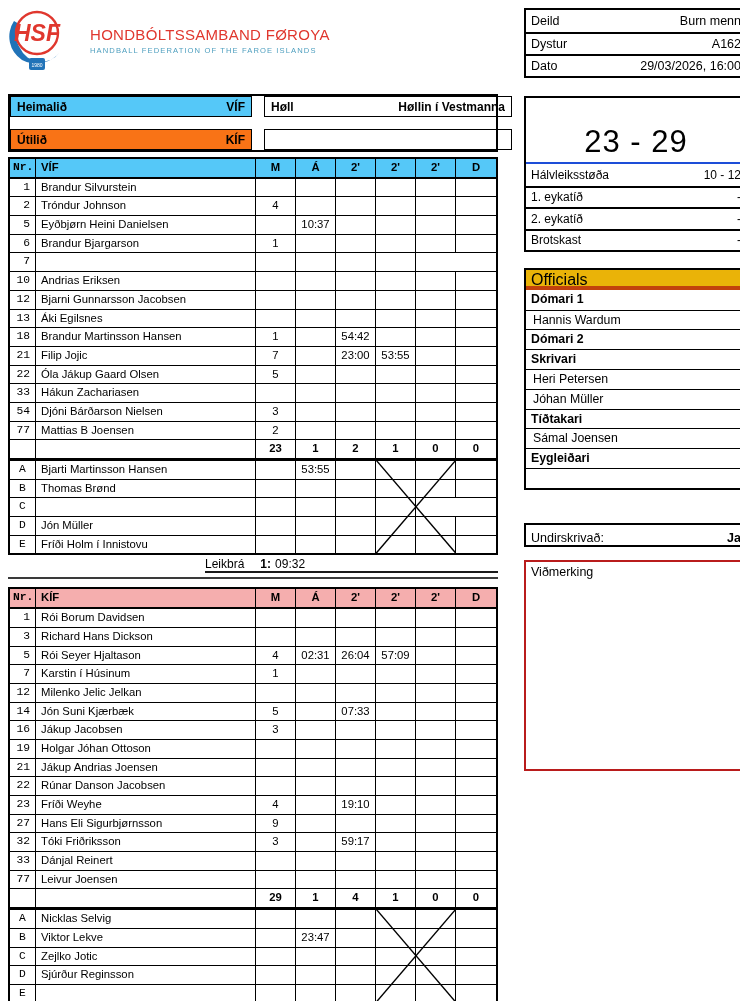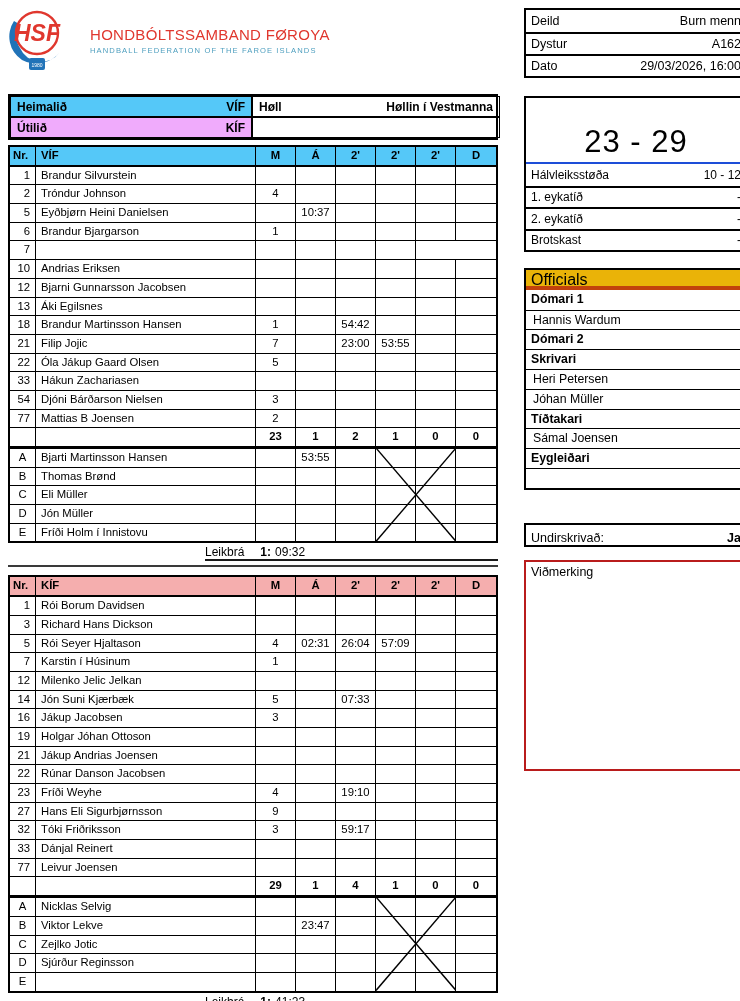--- a/index.html
+++ b/index.html
@@ -7,32 +7,32 @@
   body { width:740px; height:1001px; font-family:"Liberation Sans", sans-serif; color:#000; position:relative; overflow:hidden; }
   .page { position:absolute; inset:0; }
 
   
   .left-col { position:absolute; left:8px; top:8px; width:490px; }
 
   .brand { display:flex; align-items:center; gap:24px; height:64px; }
   .brand-text .org { color:#e0372e; font-weight:normal; font-size:15px; letter-spacing:.3px; }
   .brand-text .org-sub { color:#4e9fbf; font-size:7.6px; letter-spacing:1.1px; margin-top:3px; }
 
-  .match-head { margin-top:22px; display:grid; grid-template-columns:242px 248px; border:2px solid #000; }
+  .match-head { margin-top:22px; display:grid; grid-template-columns:242px 248px; border:2px solid #000;gap:12px; }
   .mh-cell { height:21px; display:flex; justify-content:space-between; align-items:center; padding:0 6px; font-size:12px; font-weight:bold; border:1px solid #000; }
   .mh-home { background:#55c8f8; }
-  .mh-away { background:#f0abfc; }
+  .mh-away { background:#f97316; }
 
   .team-table { border:2px solid #000; margin-top:5px; }
   .trow { display:grid; grid-template-columns:26px 220px 40px 40px 40px 40px 40px 40px; height:18.7px; }
   .trow + .trow, [data-repeat] .trow { border-top:1px solid #000; }
   [data-repeat] > .trow:first-of-type { border-top:1px solid #000; }
   .cell { font-size:11.3px; line-height:16.5px; overflow:hidden; white-space:nowrap; border-right:1px solid #000; }
   .cell:last-child { border-right:none; }
-  .cell.nr { text-align:right; padding-right:5px; }
+  .cell.nr { text-align:right; padding-right:5px;font-family:Liberation Mono, monospace; }
   .cell.name { padding-left:5px; }
   .cell.stat { text-align:center; }
   .thead { background:#55c8f8; font-weight:bold; border-bottom:1px solid #000; }
   .kif .thead { background:#f5aeae; }
   .thead .cell.nr { text-align:left; padding-left:3px; }
   .totals { font-weight:bold; border-top:1px solid #000; }
   .bench { position:relative; border-top:2px solid #000; }
   .bench .cell.nr { text-align:center; padding-right:0; }
   .xmark { position:absolute; left:366px; top:0; width:80px; height:100%; z-index:2; pointer-events:none; }
 
@@ -302,21 +302,20 @@
             <div class="cell stat"></div>
             <div class="cell stat"></div>
             <div class="cell stat"></div>
             <div class="cell stat"></div>
             <div class="cell stat"></div>
             <div class="cell stat"></div>
           </div>
 
           <div class="trow">
             <div class="cell nr">C</div>
-            <div class="cell name">Eli Müller</div>
             <div class="cell stat"></div>
             <div class="cell stat"></div>
             <div class="cell stat"></div>
             <div class="cell stat"></div>
             <div class="cell stat"></div>
             <div class="cell stat"></div>
           </div>
 
           <div class="trow">
             <div class="cell nr">D</div>

